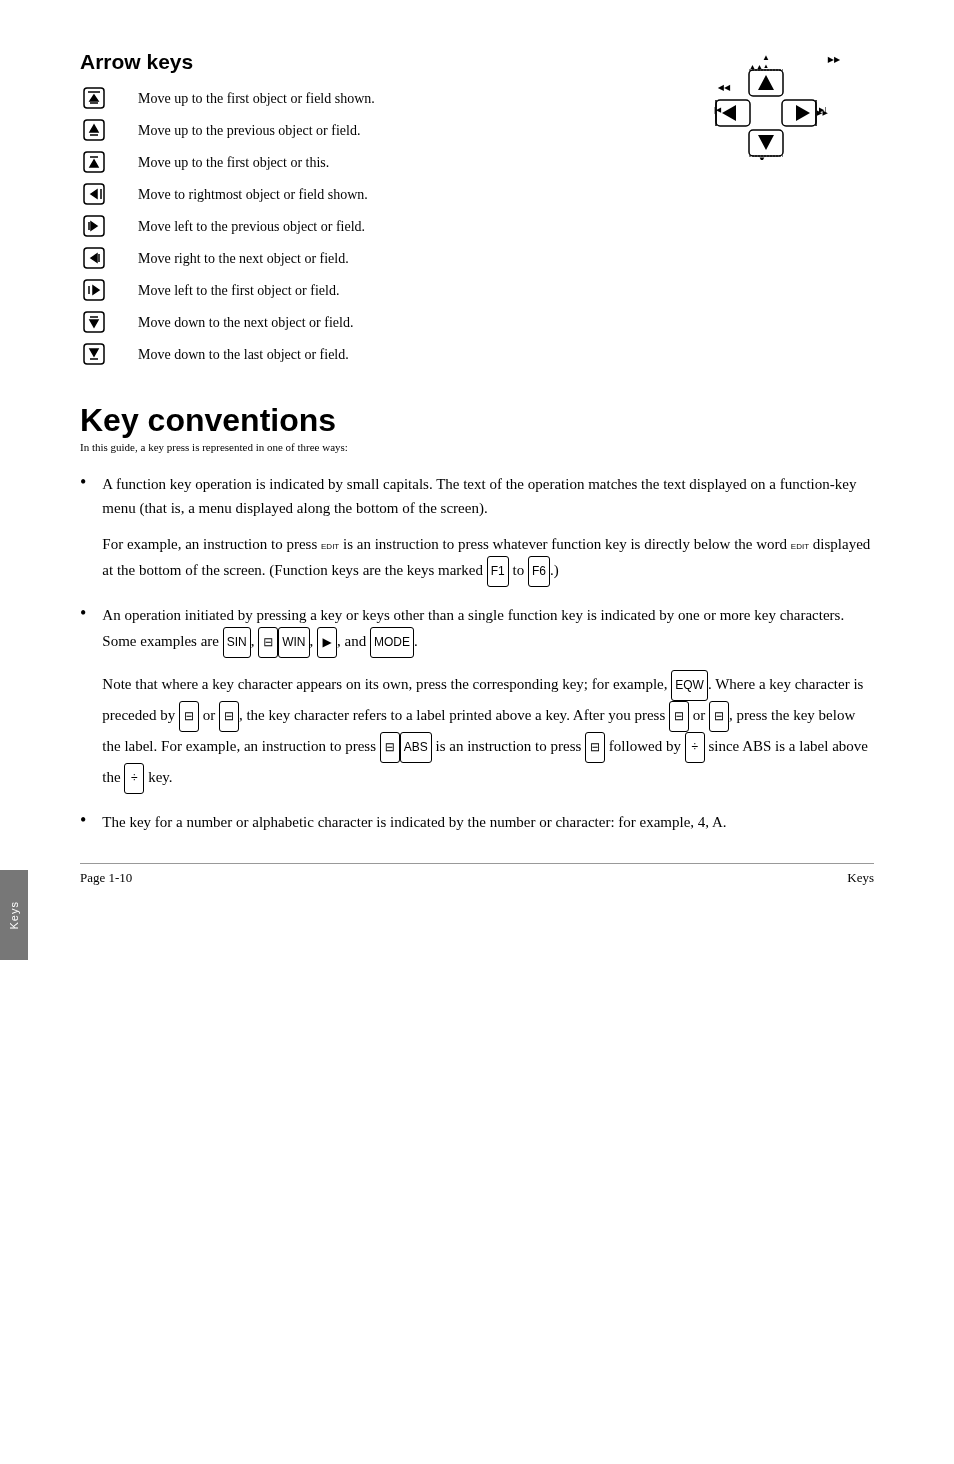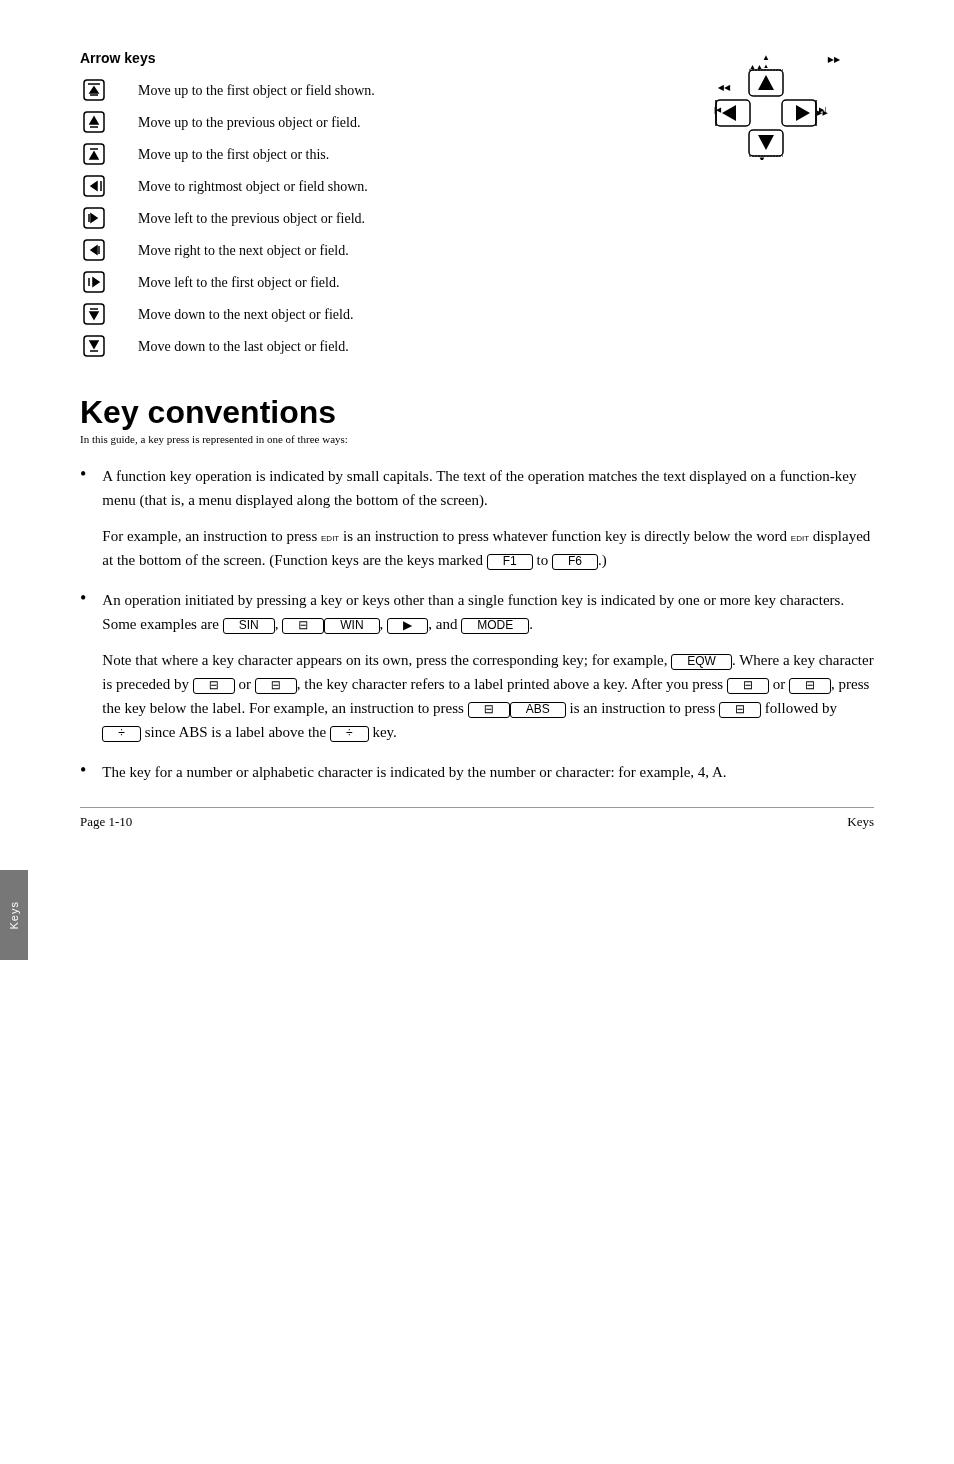--- a/index.html
+++ b/index.html
@@ -27,21 +27,21 @@
       margin-bottom: 30px;
     }
 
     .arrow-keys-list {
       flex: 1;
     }
 
     .arrow-keys-title {
       font-family: Arial, sans-serif;
       font-weight: bold;
-      font-size: 14px;
+      font-size: 21px;
       margin-bottom: 10px;
     }
 
     .arrow-key-row {
       display: flex;
       align-items: center;
       margin-bottom: 4px;
       line-height: 1.5;
     }
 
@@ -116,38 +116,38 @@
       margin-bottom: 0;
     }
 
     
     .kbd-key {
       display: inline-flex;
       align-items: center;
       justify-content: center;
       border: 1.5px solid #000;
       border-radius: 3px;
-      padding: 0 15px;
+      padding: 0 3px;
       font-size: 12px;
       font-family: Arial, sans-serif;
       min-width: 20px;
-      height: 16px;
+      height: 31px;
       vertical-align: middle;
       background: #fff;
     }
 
     .kbd-group {
       display: inline-flex;
       align-items: center;
     }
 
     
     .footer {
       position: absolute;
-      bottom: 30px;
+      bottom: 24px;
       left: 0;
       right: 0;
       border-top: 1px solid #999;
       margin: 0 80px;
       padding-top: 6px;
       display: flex;
       justify-content: space-between;
       font-size: 13px;
     }
 

